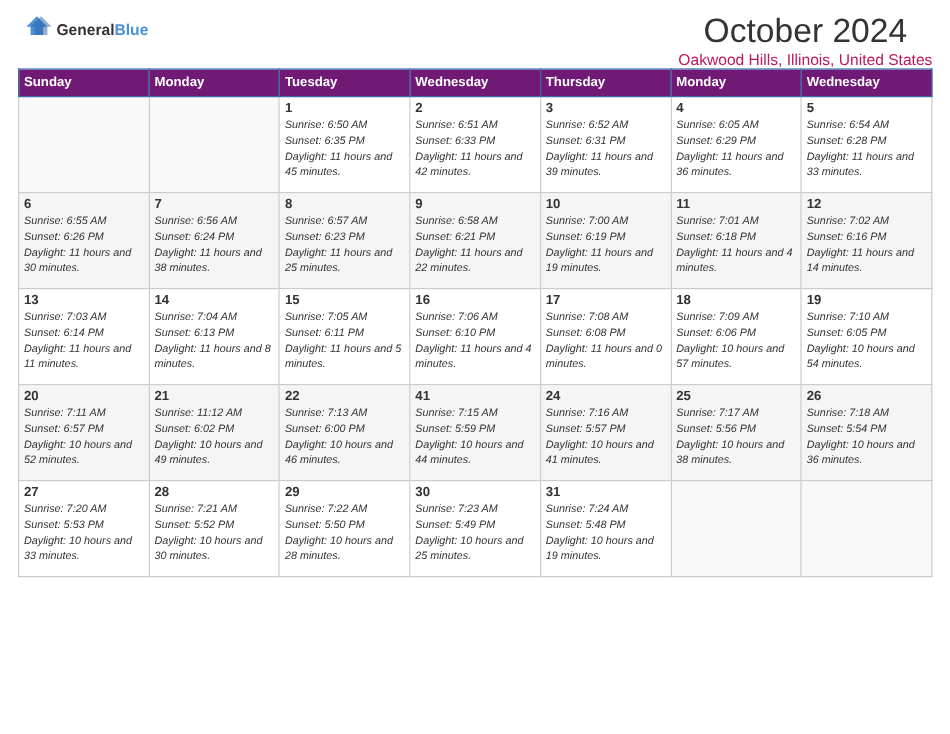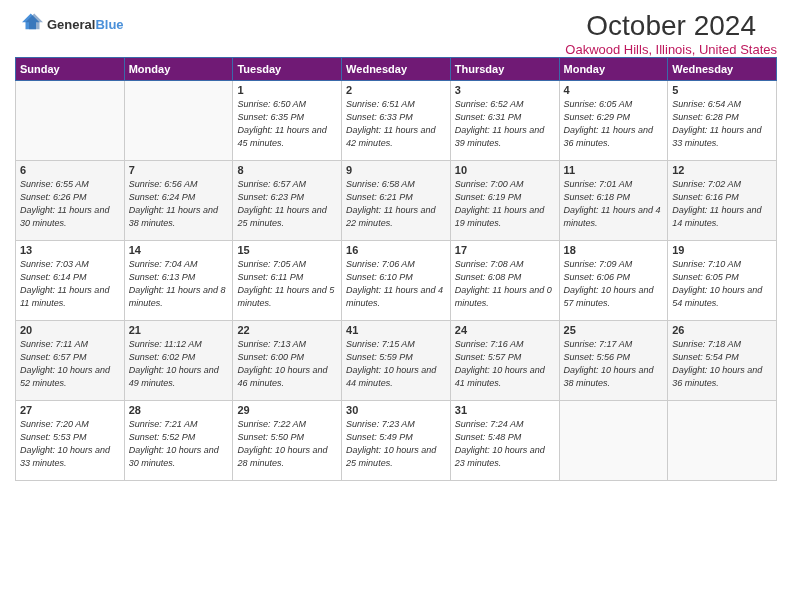--- a/index.html
+++ b/index.html
@@ -241,20 +241,20 @@
           <td>
             <span class="day-num">29</span>
             <div class="day-info"><span>Sunrise: 7:22 AM</span><br><span>Sunset: 5:50 PM</span><br><span>Daylight: 10 hours and 28 minutes.</span><br></div>
           </td>
           <td>
             <span class="day-num">30</span>
             <div class="day-info"><span>Sunrise: 7:23 AM</span><br><span>Sunset: 5:49 PM</span><br><span>Daylight: 10 hours and 25 minutes.</span><br></div>
           </td>
           <td>
             <span class="day-num">31</span>
-            <div class="day-info"><span>Sunrise: 7:24 AM</span><br><span>Sunset: 5:48 PM</span><br><span>Daylight: 10 hours and 23 minutes.</span><br></div>
+            <div class="day-info"><span>Sunrise: 7:24 AM</span><br><span>Sunset: 5:48 PM</span><br><span>Daylight: 10 hours and 19 minutes.</span><br></div>
           </td>
           <td class="empty-cell"></td>
           <td class="empty-cell"></td>
         </tr>
       </tbody>
   </table>
 </div>
 
 </body></html>

